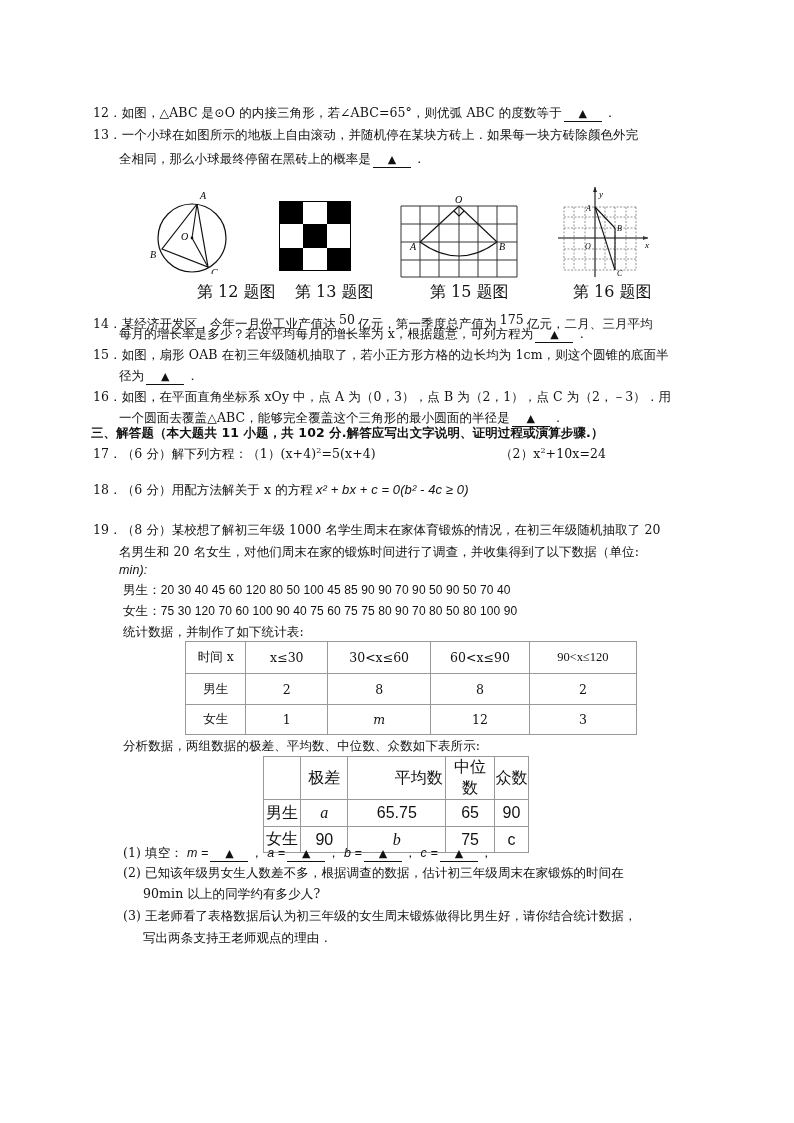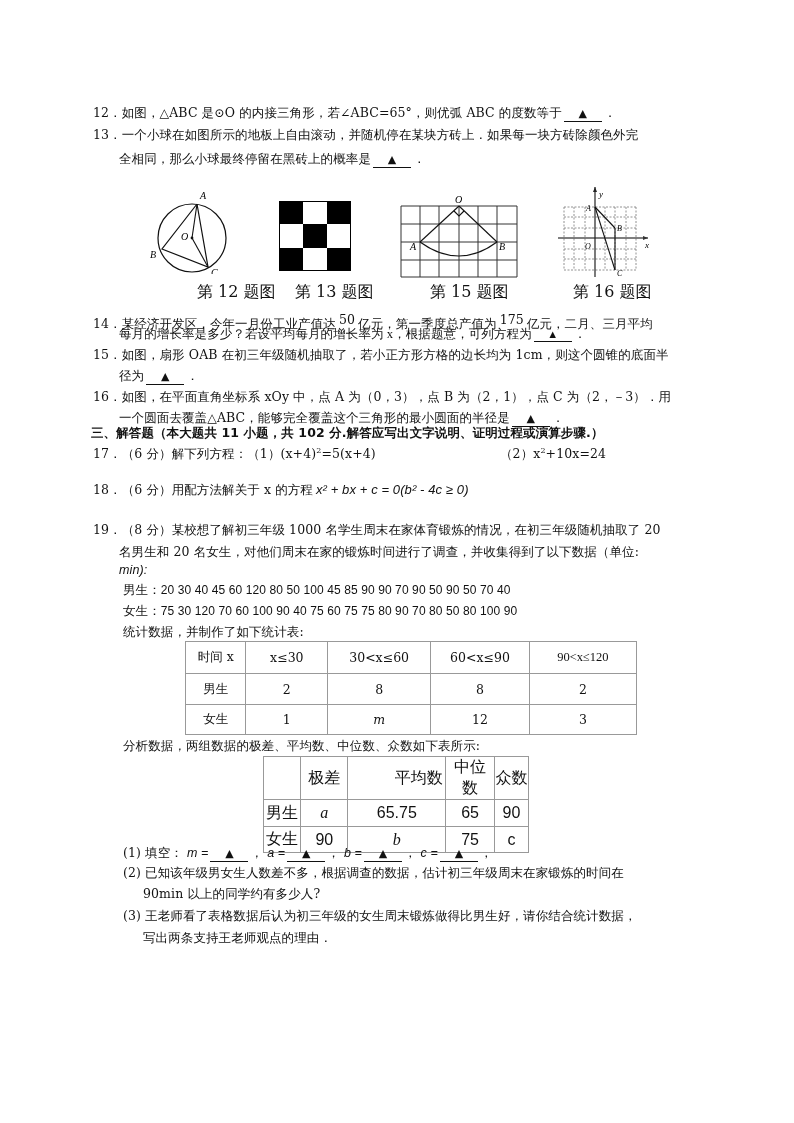--- a/index.html
+++ b/index.html
@@ -115,21 +115,21 @@
   <text x="32" y="27" font-size="8" font-style="italic" font-family="Liberation Serif, serif">A</text>
   <text x="63" y="47" font-size="8" font-style="italic" font-family="Liberation Serif, serif">B</text>
   <text x="63" y="92" font-size="8" font-style="italic" font-family="Liberation Serif, serif">C</text>
   <text x="31" y="65" font-size="8" font-style="italic" font-family="Liberation Serif, serif">O</text>
 </svg>
 <div class="caption" style="left:573px; top:282px;">第 16 题图</div>
 
 <div class="line" style="top:304px;margin-top:12px;">
   <span>14．</span><span>某经济开发区，今年一月份工业产值达</span><span style="position:relative; top:-4px; margin:0 3px;">50</span><span>亿元，第一季度总产值为</span><span style="position:relative; top:-4px; margin:0 3px;">175</span><span>亿元，二月、三月平均</span>
 </div>
-<div class="line indent" style="top:326px;font-family:Liberation Serif, serif;">
+<div class="line indent" style="top:326px;">
   <span>每月的增长率是多少？若设平均每月的增长率为 x，根据题意，可列方程为</span><span class="blank"><span class="tri">▲</span></span><span>．</span>
 </div>
 
 <div class="line" style="top:347px;">
   <span>15．</span><span>如图，扇形 OAB 在初三年级随机抽取了，若小正方形方格的边长均为 1cm，则这个圆锥的底面半</span>
 </div>
 <div class="line indent" style="top:368px;">
   <span>径为</span><span class="blank"><span class="tri">▲</span></span><span>．</span>
 </div>
 

